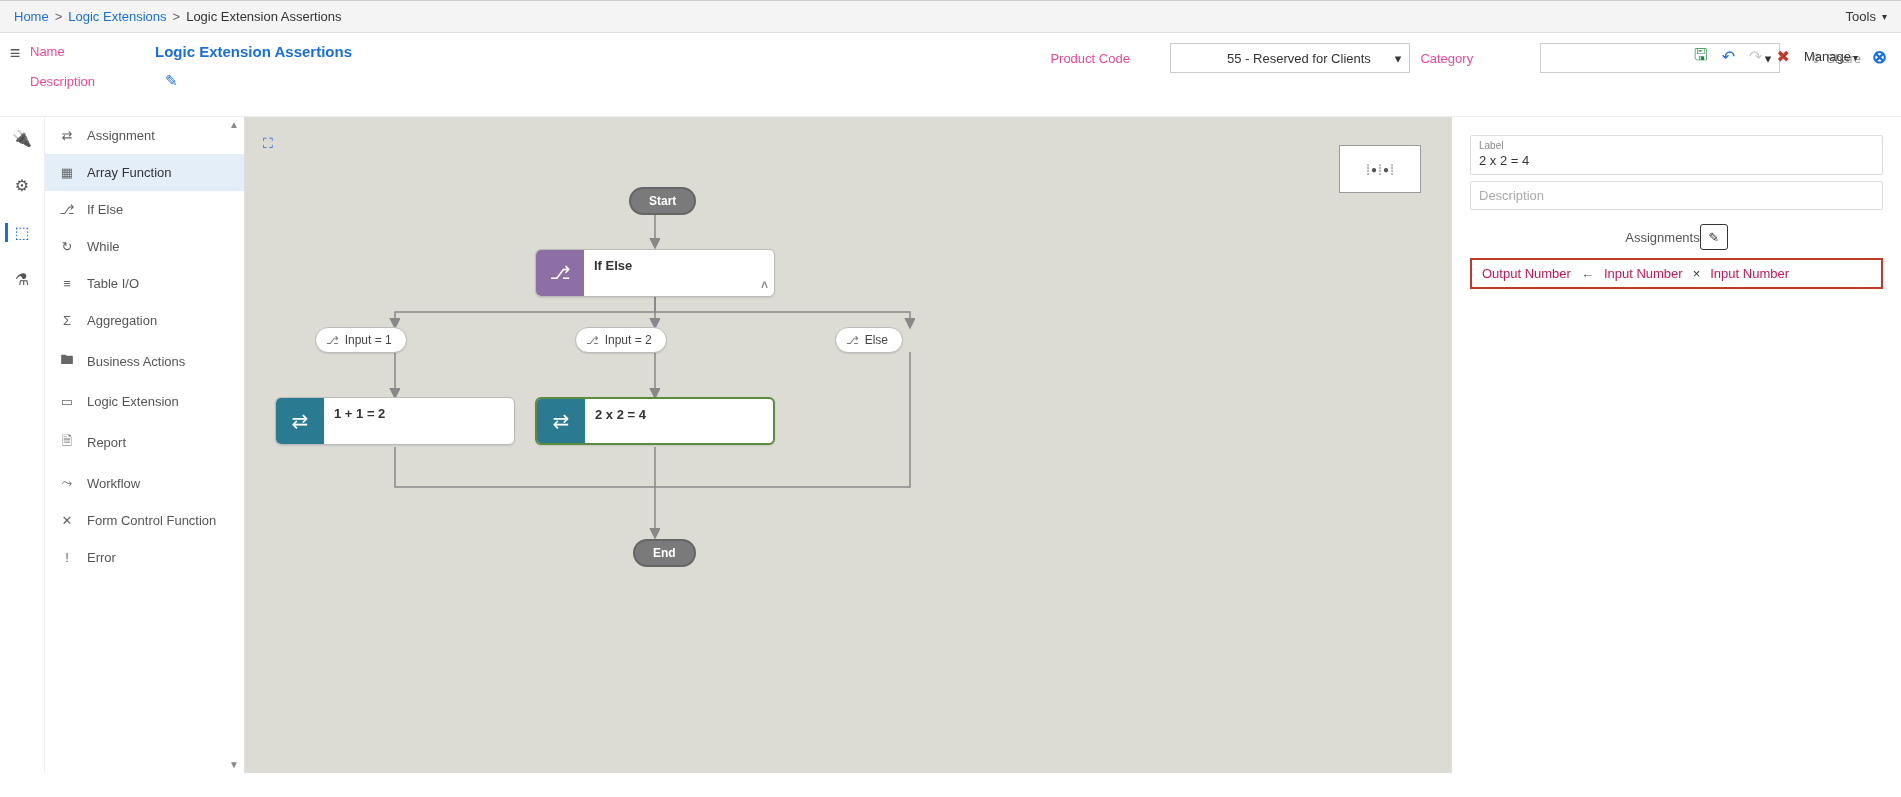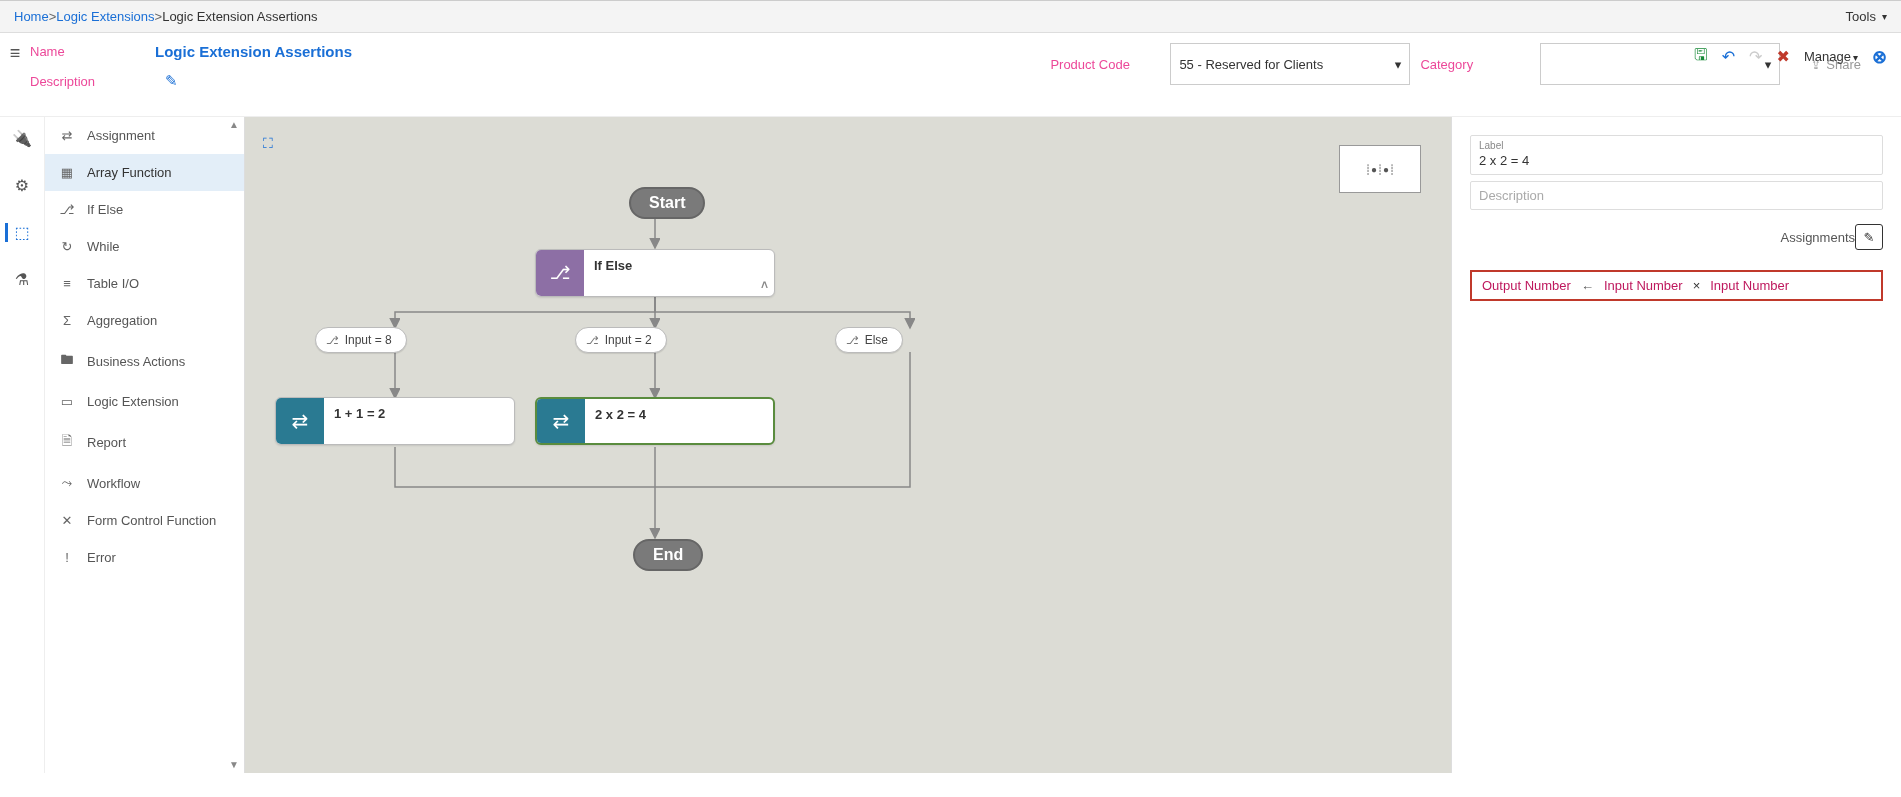--- a/index.html
+++ b/index.html
@@ -1,39 +1,39 @@
 <!DOCTYPE html>
 <html><head>
 <meta charset="utf-8">
 <style>
 * { box-sizing: border-box; margin: 0; padding: 0; }
 body { font-family: Arial, Helvetica, sans-serif; font-size: 13px; color: #333; background: #fff; overflow: hidden; }
 
 
 .breadcrumb-bar { background: #f4f4f4; border-bottom: 1px solid #ddd; border-top: 1px solid #ccc; padding: 8px 14px; display: flex; justify-content: space-between; align-items: center; }
-.breadcrumb { display: flex; align-items: center; }
+.breadcrumb { display: flex; align-items: center; gap: 6px; }
 .breadcrumb a { color: #1a6fd6; text-decoration: none; }
 .breadcrumb .sep { color: #666; }
 .breadcrumb .current { color: #333; }
 .tools-menu { color: #333; cursor: pointer; display: flex; align-items: center; gap: 4px; }
 .caret-down::after { content: "▾"; font-size: 10px; margin-left: 2px; }
 
 
 .header-form { padding: 10px 0 14px 0; display: flex; align-items: flex-start; position: relative; }
 .hamburger { width: 30px; text-align: center; font-size: 18px; color: #555; cursor: pointer; }
 .form-left { flex: 1; padding-left: 0; }
 .form-row { display: flex; align-items: center; gap: 30px; margin-bottom: 12px; }
 .form-label { width: 95px; color: #ec4899; font-size: 13px; }
 .name-value { color: #1a6fd6; font-weight: bold; font-size: 15px; }
 .desc-input { width: 540px; height: 34px; border: 1px solid #eee; padding: 8px 10px; font-size: 13px; color: #333; }
 .edit-icon { color: #1a6fd6; cursor: pointer; margin-left: 10px; font-size: 15px; }
 .form-right { display: flex; gap: 10px; margin-right: 40px; }
 .form-right-row { display: flex; align-items: center; gap: 20px; }
 .form-right-row .form-label { width: 100px; }
-.select-box { width: 240px; height: 42px; border: 1px solid #ccc; padding: 4px 8px; display: flex; justify-content: space-between; align-items: center; background: #fff; cursor: pointer; gap: 24px; }
+.select-box { width: 240px; height: 30px; border: 1px solid #ccc; padding: 4px 8px; display: flex; justify-content: flex-end; align-items: center; background: #fff; cursor: pointer; gap: 24px; }
 .share-btn { color: #999; display: flex; align-items: center; gap: 5px; margin-left: 10px; }
 .toolbar-icons { position: absolute; right: 14px; top: 10px; display: flex; align-items: center; gap: 14px; }
 .toolbar-icons .ti { cursor: pointer; font-size: 16px; }
 .manage-btn { color: #333; cursor: pointer; }
 .close-x { color: #1a6fd6; font-size: 18px; font-weight: bold; }
 
 
 .main { display: flex; height: calc(797px - 140px); border-top: 1px solid #eee; }
 .icon-rail { width: 45px; border-right: 1px solid #eee; display: flex; flex-direction: column; align-items: center; padding-top: 12px; gap: 28px; }
 .icon-rail .ri { font-size: 16px; color: #555; cursor: pointer; }
@@ -47,21 +47,21 @@
 .scroll-arrow { position: absolute; right: 4px; width: 12px; height: 12px; font-size: 10px; color: #888; text-align: center; }
 .scroll-arrow.up { top: 2px; }
 .scroll-arrow.down { bottom: 2px; }
 
 .canvas { flex: 1; background: #dcdcd5; position: relative; overflow: auto; }
 .expand-icon { position: absolute; top: 18px; left: 18px; color: #1a6fd6; cursor: pointer; font-size: 14px; }
 .minimap { position: absolute; top: 28px; right: 30px; width: 82px; height: 48px; background: #fff; border: 1px solid #999; display: flex; align-items: center; justify-content: center; font-size: 10px; color: #555; }
 
 
 .node { position: absolute; }
-.pill { background: #7a7a7a; color: #fff; border-radius: 16px; padding: 5px 18px; font-weight: bold; font-size: 16px; border: 2px solid #666; }
+.pill { background: #7a7a7a; color: #fff; border-radius: 16px; padding: 5px 18px; font-weight: bold; font-size: 12px; border: 2px solid #666; }
 .ifelse-node { display: flex; background: #fff; border: 1px solid #bbb; border-radius: 6px; width: 240px; height: 48px; overflow: hidden; box-shadow: 0 1px 2px rgba(0,0,0,0.1); }
 .ifelse-icon { width: 48px; background: #8d6fa5; display: flex; align-items: center; justify-content: center; color: #fff; font-size: 18px; }
 .ifelse-label { flex: 1; padding: 8px 10px; font-weight: bold; font-size: 13px; color: #333; position: relative; }
 .ifelse-collapse { position: absolute; bottom: 4px; right: 6px; color: #888; font-size: 12px; }
 .branch-label { background: #fff; border: 1px solid #bbb; border-radius: 14px; padding: 5px 14px 5px 10px; font-size: 12px; color: #444; display: flex; align-items: center; gap: 6px; box-shadow: 0 1px 1px rgba(0,0,0,0.1); }
 .branch-icon { color: #777; font-size: 11px; }
 .assign-node { display: flex; background: #fff; border: 1px solid #bbb; border-radius: 6px; width: 240px; height: 48px; overflow: hidden; box-shadow: 0 1px 2px rgba(0,0,0,0.1); }
 .assign-node.selected { border: 2px solid #5a8c3e; }
 .assign-icon { width: 48px; background: #2a7a92; display: flex; align-items: center; justify-content: center; color: #fff; font-size: 20px; }
 .assign-label { flex: 1; padding: 8px 10px; font-weight: bold; font-size: 13px; color: #333; }
@@ -72,21 +72,21 @@
 
 
 .inspector { width: 450px; border-left: 1px solid #ddd; padding: 18px 18px; overflow-y: auto; }
 .inspector-header { display: flex; justify-content: space-between; align-items: center; margin-bottom: 12px; }
 .inspector-title { font-size: 20px; color: #333; }
 .actions-menu { font-size: 13px; color: #333; cursor: pointer; }
 .field-box { border: 1px solid #ddd; border-radius: 2px; margin-bottom: 6px; padding: 4px 8px; }
 .field-tiny-label { font-size: 10px; color: #888; }
 .field-value { font-size: 13px; color: #333; padding: 2px 0; }
 .field-placeholder { color: #aaa; }
-.assignments-row { display: flex; justify-content: flex-end; align-items: center; margin-top: 14px; margin-bottom: 20px; }
+.assignments-row { display: flex; justify-content: center; align-items: center; margin-top: 14px; margin-bottom: 8px; }
 .assignments-label { font-size: 13px; color: #555; }
 .edit-box { border: 1px solid #333; border-radius: 3px; width: 28px; height: 26px; display: flex; align-items: center; justify-content: center; cursor: pointer; }
 .assignment-line { border: 2px solid #c0392b; padding: 6px 10px; font-size: 13px; display: flex; align-items: center; gap: 10px; }
 .assignment-line .link { color: #be185d; }
 .assignment-line .arrow { color: #555; }
 </style>
 </head>
 <body>
 
 <div class="breadcrumb-bar">
@@ -229,21 +229,21 @@
         <div class="pill">Start</div>
       </div>
 
     <div class="node ifelse-node" style="left:290px; top:132px;">
       <div class="ifelse-icon">⎇</div>
       <div class="ifelse-label"><span>If Else</span><span class="ifelse-collapse">˄</span></div>
     </div>
 
     <div class="node branch-label" style="left:70px; top:210px;">
         <span class="branch-icon">⎇</span>
-        <span>Input = 8</span>
+        <span>Input = 1</span>
       </div>
     <div class="node branch-label" style="left:330px; top:210px;">
         <span class="branch-icon">⎇</span>
         <span>Input = 2</span>
       </div>
     <div class="node branch-label" style="left:590px; top:210px;">
         <span class="branch-icon">⎇</span>
         <span>Else</span>
       </div>
 

